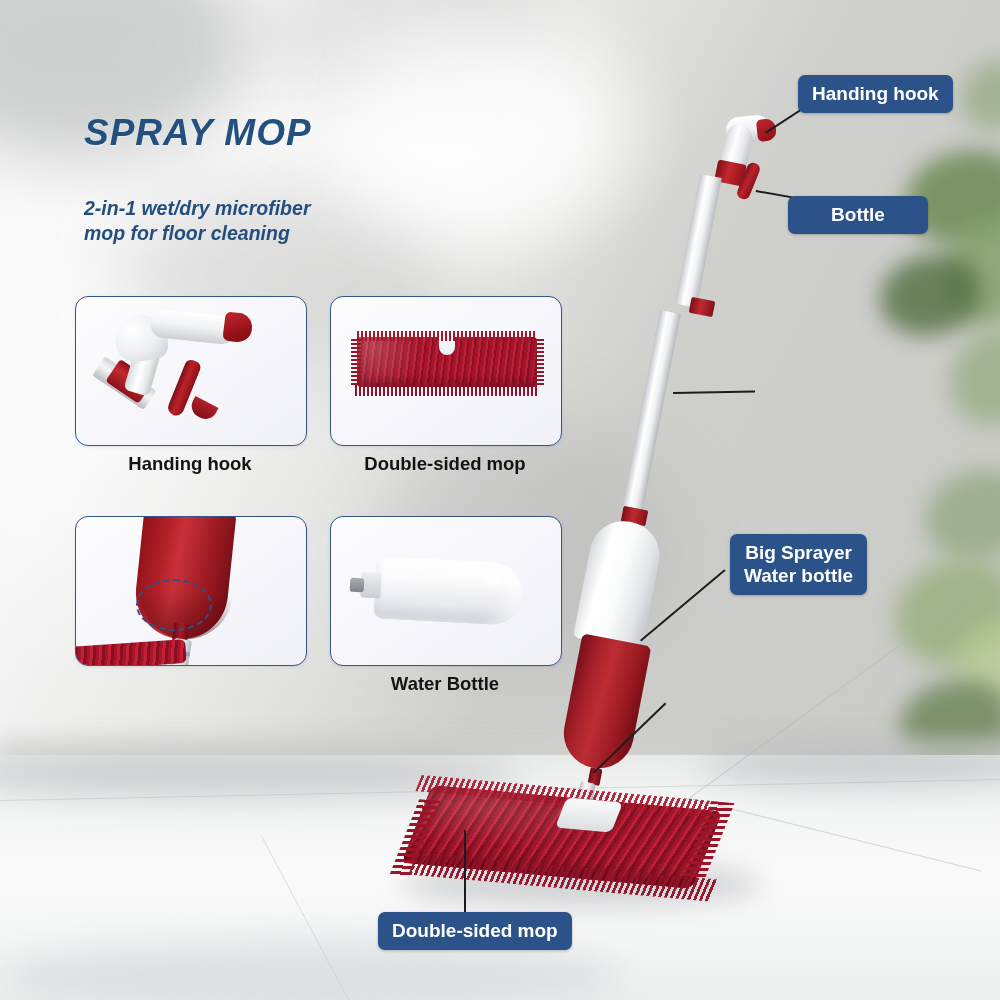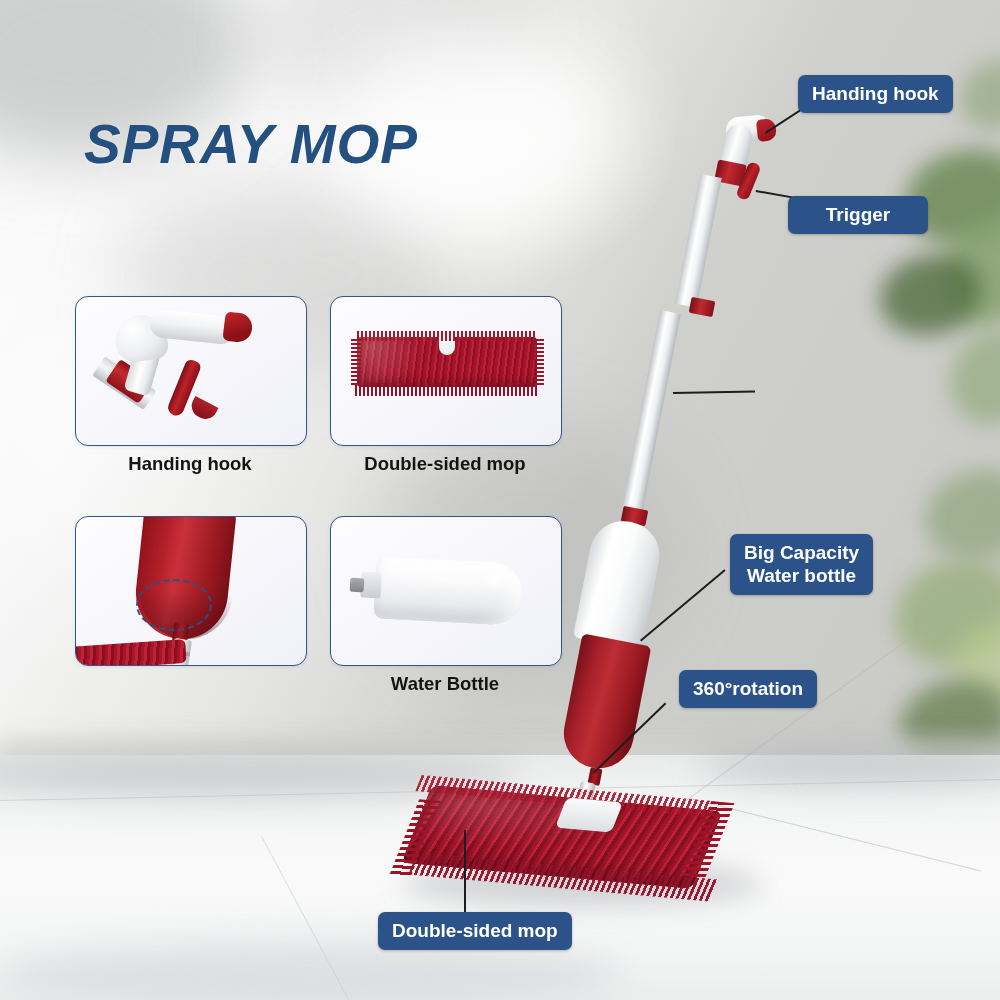--- a/index.html
+++ b/index.html
@@ -42,21 +42,21 @@
   .floor-sheen{
     position:absolute;filter:blur(16px);pointer-events:none;
   }
 
   
   .leaf{position:absolute;border-radius:60% 40% 55% 45%;filter:blur(11px);}
 
   
   #title{
     position:absolute;left:84px;top:112px;
-    font-size:55px;font-weight:bold;font-style:italic;
+    font-size:37px;font-weight:bold;font-style:italic;
     letter-spacing:1px;color:#23507f;
     text-shadow:0 1px 2px rgba(255,255,255,.6);
   }
   #subtitle{
     position:absolute;left:84px;top:196px;width:330px;
     font-size:19.5px;font-weight:bold;font-style:italic;
     line-height:25px;color:#244e7d;
   }
   #subtitle span{display:block;}
 
@@ -122,20 +122,24 @@
   <div class="bg-floor"></div>
   <div class="floor-line" style="left:0px;top:800px;width:1010px;height:1.4px;background:rgba(186,190,194,.5);transform:rotate(-1.2deg);"></div>
   <div class="floor-line" style="left:690px;top:798px;width:300px;height:1.4px;background:rgba(176,182,188,.55);transform:rotate(14deg);"></div>
   <div class="floor-line" style="left:686px;top:800px;width:280px;height:1.4px;background:rgba(176,182,188,.5);transform:rotate(-36deg);"></div>
   <div class="floor-line" style="left:262px;top:836px;width:230px;height:1.3px;background:rgba(186,190,194,.45);transform:rotate(62deg);"></div>
   <div class="floor-sheen" style="left:-40px;top:752px;width:560px;height:46px;background:rgba(176,180,182,.55);border-radius:50%;"></div>
   <div class="floor-sheen" style="left:700px;top:746px;width:340px;height:40px;background:rgba(168,172,176,.5);border-radius:50%;"></div>
   <div class="floor-sheen" style="left:0px;top:940px;width:620px;height:70px;background:rgba(200,204,208,.45);border-radius:50%;"></div>
 
   <div id="title">SPRAY MOP</div>
+  <div id="subtitle">
+    <span>2-in-1 wet/dry microfiber</span>
+    <span>mop for floor cleaning</span>
+  </div>
 
   <div class="card" style="left:75px;top:296px;">
 
     <div class="art" style="left:12px;top:92px;width:62px;height:23px;
                 background:linear-gradient(180deg,#cfd2d6,#f7f8fa 40%,#b9bcc1);
                 transform:rotate(34deg);transform-origin:100% 50%;border-radius:3px;"></div>
     <div class="art" style="left:30px;top:82px;width:40px;height:27px;
                 background:linear-gradient(180deg,#8c1018,#c22a30 38%,#8e1119);
                 transform:rotate(34deg);transform-origin:100% 50%;border-radius:4px;"></div>
     <div class="art" style="left:47px;top:28px;width:26px;height:68px;
@@ -311,19 +315,18 @@
   </div>
 
   <div class="leader" style="left:765px;top:132px;width:58px;transform:rotate(-33deg);"></div>
   <div class="leader" style="left:756px;top:190px;width:44px;transform:rotate(10deg);"></div>
   <div class="leader" style="left:673px;top:392px;width:82px;transform:rotate(-1deg);"></div>
   <div class="leader" style="left:640px;top:640px;width:110px;transform:rotate(-40deg);"></div>
   <div class="leader" style="left:593px;top:772px;width:100px;transform:rotate(-44deg);"></div>
   <div class="leader" style="left:466px;top:830px;width:82px;transform:rotate(90deg);"></div>
 
   <div class="callout" style="left:798px;top:75px;">Handing hook</div>
-  <div class="callout" style="left:788px;top:196px;width:112px;">Trigger</div>
-  <div class="callout" style="left:730px;top:534px;">Big Capacity
+  <div class="callout" style="left:788px;top:196px;width:112px;">Bottle</div>
+  <div class="callout" style="left:730px;top:534px;">Big Sprayer
 Water bottle</div>
-  <div class="callout" style="left:679px;top:670px;">360°rotation</div>
   <div class="callout" style="left:378px;top:912px;">Double-sided mop</div>
 
 </div>
 
 </body></html>

